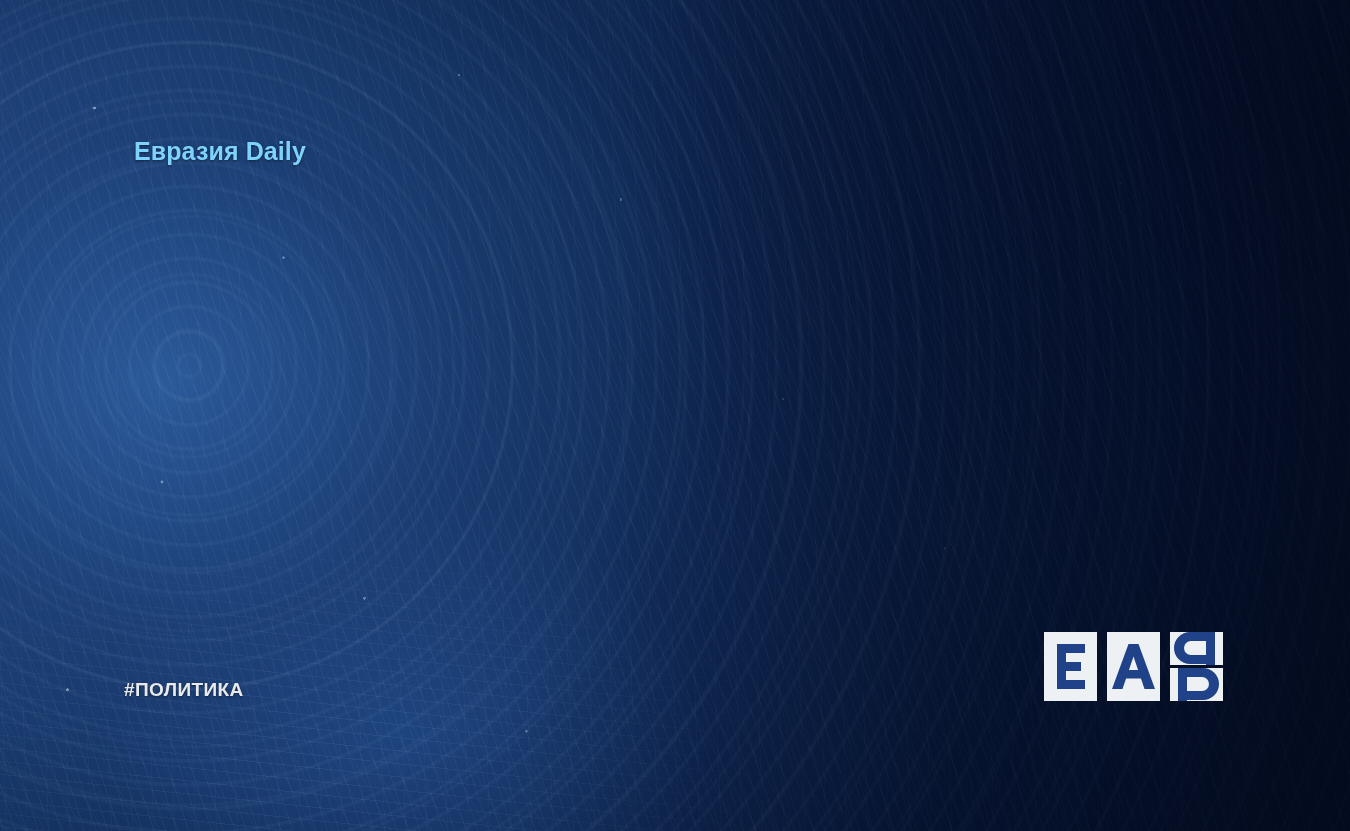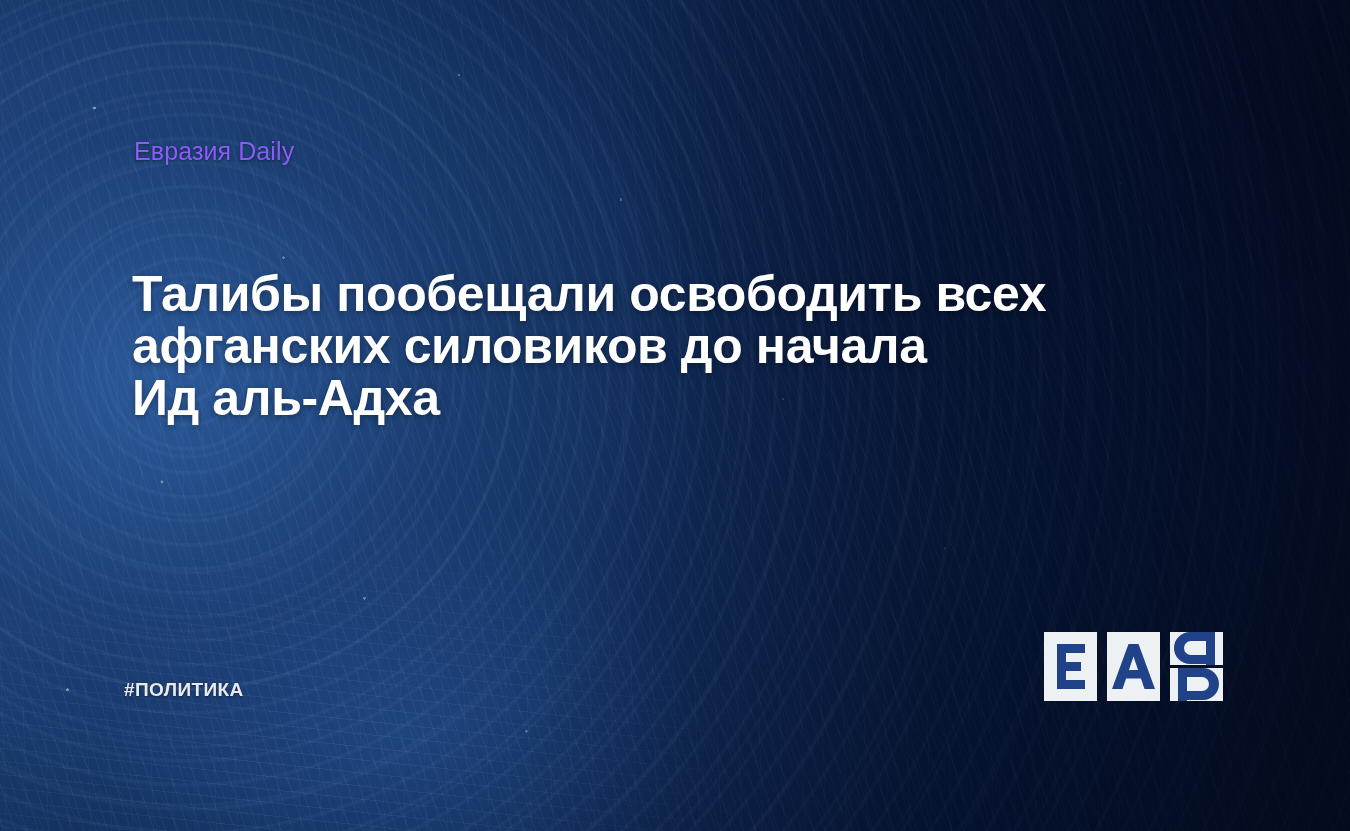--- a/index.html
+++ b/index.html
@@ -125,22 +125,22 @@
   
   #content {
     position: absolute;
     inset: 0;
   }
   #brand {
     position: absolute;
     left: 134px;
     top: 137px;
     font-size: 25px;
-    font-weight: normal;
-    color: #8b5cf6;
+    font-weight: bold;
+    color: #7dd3fc;
     letter-spacing: .1px;
     white-space: nowrap;
     text-shadow: 0 1px 3px rgba(0,0,0,.45);
   }
   #headline {
     position: absolute;
     left: 132px;
     top: 268px;
     width: 1020px;
     color: #ffffff;
@@ -209,25 +209,20 @@
   <div class="bg-layer trails" id="trails-c"></div>
   <div class="bg-layer trails" id="trails-d"></div>
   <div class="bg-layer trails" id="trails-e"></div>
   <div class="bg-layer" id="bg-stars"></div>
   <div class="bg-layer" id="bg-vignette"></div>
 
   <div id="content">
 
     <div id="brand">Евразия Daily</div>
 
-    <div id="headline">
-      <span class="hl-line">Талибы пообещали освободить всех</span>
-      <span class="hl-line">афганских силовиков до начала</span>
-      <span class="hl-line">Ид аль-Адха</span>
-    </div>
 
     <div id="hashtag">#ПОЛИТИКА</div>
 
     <div id="logo">
 
       <span class="logo-tile">
         <svg viewBox="0 0 53 69" xmlns="http://www.w3.org/2000/svg" aria-hidden="true">
           <g fill="#1f4288">
             <rect x="13" y="12" width="9" height="45"></rect>
             <rect x="13" y="12" width="28" height="9"></rect>

